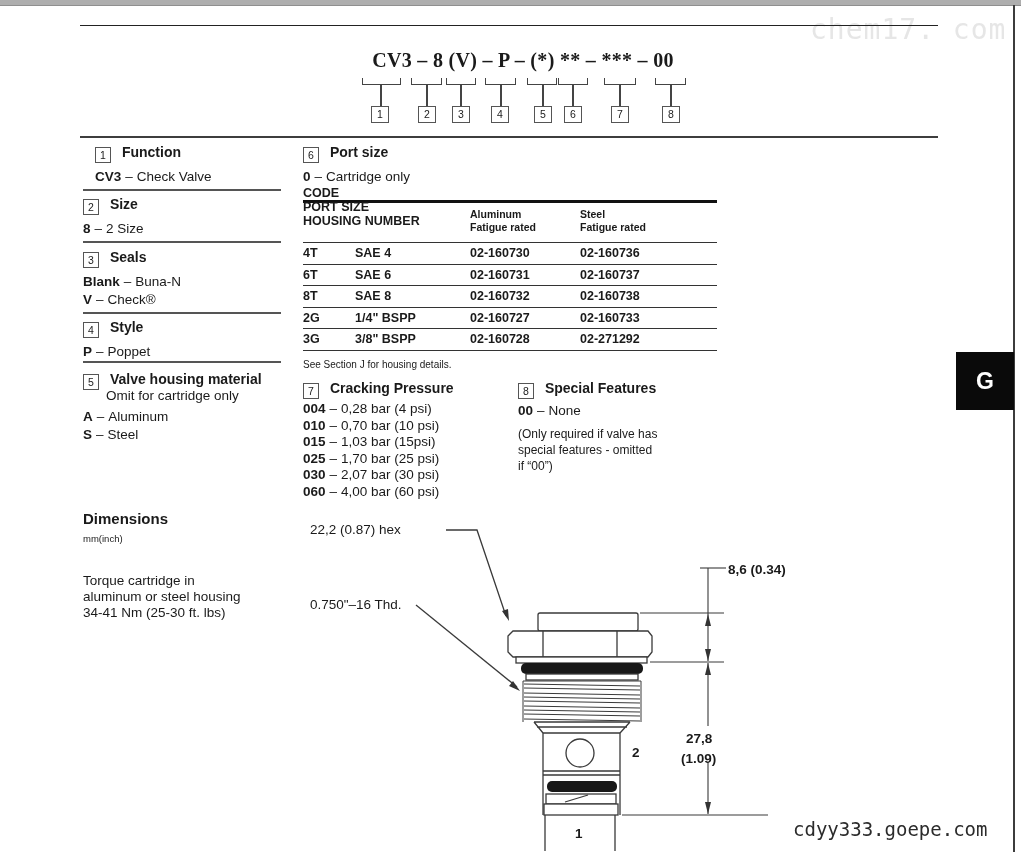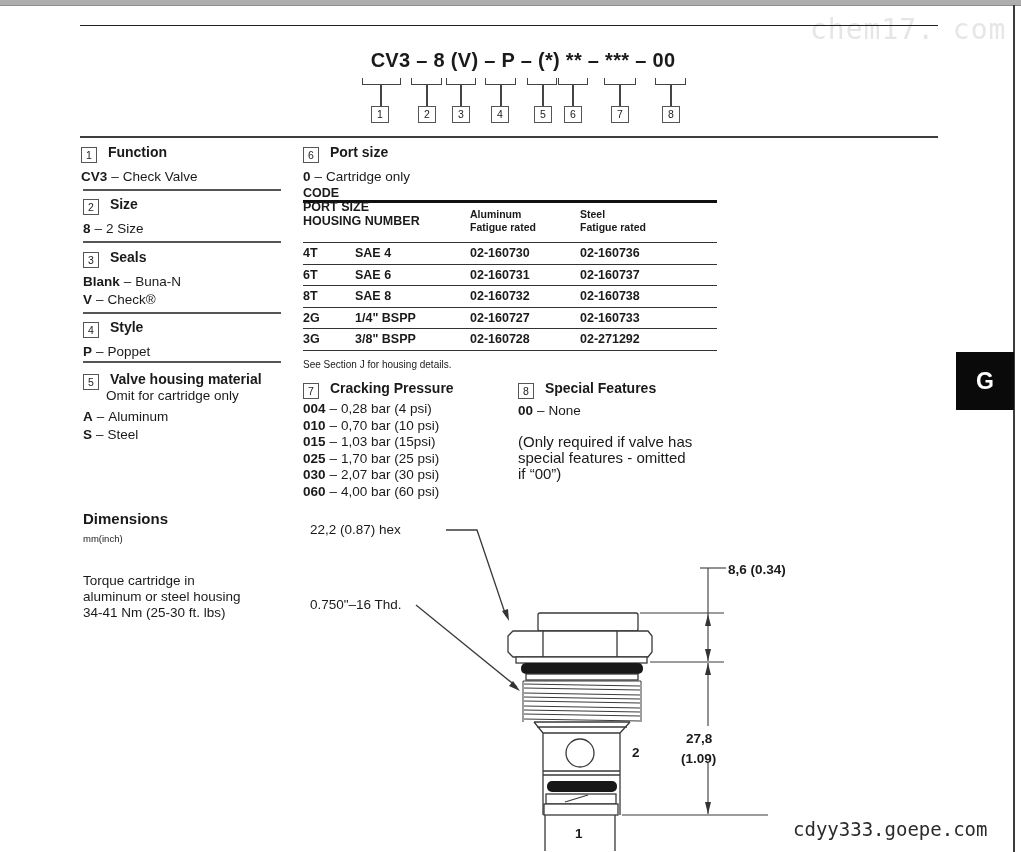--- a/index.html
+++ b/index.html
@@ -29,41 +29,41 @@
   }
 
   
   .hline { border-top:1.5px solid #222; height:0; z-index:1; }
   .header-line { left:80px; top:25px; width:858px; }
   .main-rule  { left:80px; top:136px; width:858px; border-top:2.5px solid #3e3e3e; }
   .divider { left:83px; width:198px; border-top:2px solid #555; height:0; }
 
   
   .code-text { left:350px; top:49px; width:346px; text-align:center;
-    font-size:20px; font-weight:bold; letter-spacing:0.3px; white-space:nowrap; }
+    font-size:20px; font-weight:bold; letter-spacing:0.3px; white-space:nowrap;font-family:Liberation Serif, serif; }
   .bracket { position:absolute; top:78px; height:7px;
     border-left:1.5px solid #444; border-right:1.5px solid #444; border-bottom:1.5px solid #444; }
   .stem { position:absolute; top:85px; width:1.5px; height:21px; background:#444; }
   .numbox {
     display:inline-block; width:16px; height:16px; border:1.2px solid #555;
     font-size:10.5px; line-height:14px; text-align:center; font-weight:normal;
     vertical-align:-2px; margin-right:7px; background:#fff;
   }
   .code-box { position:absolute; top:106px; width:18px; height:17px; line-height:15px; margin:0; }
 
   
   .sec { position:absolute; }
   .sec-head { font-size:14px; font-weight:bold; margin-bottom:5px; white-space:nowrap; }
   .sec-sub { font-size:13.5px; margin:-2px 0 5px 23px; }
   .item { font-size:13.5px; line-height:18px; white-space:nowrap; }
   .item b { font-weight:bold; }
   .item .dash { padding:0 4px; }
   .items-tight .item { line-height:16.5px; }
   .pre { white-space:pre-line; }
-  .note { font-size:15px; line-height:16px; margin-top:14px; }
+  .note { font-size:12px; line-height:16px; margin-top:6px; }
 
   
   .ptable { left:303px; top:186px; width:414px; position:absolute; }
   .t-head { display:flex; font-size:12.5px; font-weight:bold; height:17px;
     border-bottom:3px solid #111;flex-direction:column; }
   .t-sub { display:flex; font-size:10.5px; font-weight:bold; line-height:12.5px;
     padding-top:5px; height:40px; border-bottom:1.5px solid #333; }
   .t-row { display:flex; font-size:12.5px; font-weight:bold; height:21.5px;
     align-items:center; border-bottom:1.5px solid #333; }
   .c1 { width:52px; } .c2 { width:115px; } .c3 { width:110px; } .c4 { width:137px; }
@@ -120,21 +120,21 @@
 
   <div class="bracket" style="left:604px;width:32px"></div>
   <div class="stem" style="left:619px"></div>
   <div class="numbox code-box" style="left:611px">7</div>
 
   <div class="bracket" style="left:655px;width:31px"></div>
   <div class="stem" style="left:670px"></div>
   <div class="numbox code-box" style="left:662px">8</div>
 </div>
 
-<div class="sec" style="left:81px;top:144px">
+<div class="sec" style="left:95px;top:144px">
   <div class="sec-head">
     <span class="numbox">1</span>
     <span>Function</span>
   </div>
   <div class="item"><b>CV3</b><span class="dash">–</span><span>Check Valve</span></div>
 </div>
 <div class="abs divider" style="top:189px"></div>
 
 <div class="sec" style="left:83px;top:196px">
   <div class="sec-head">

